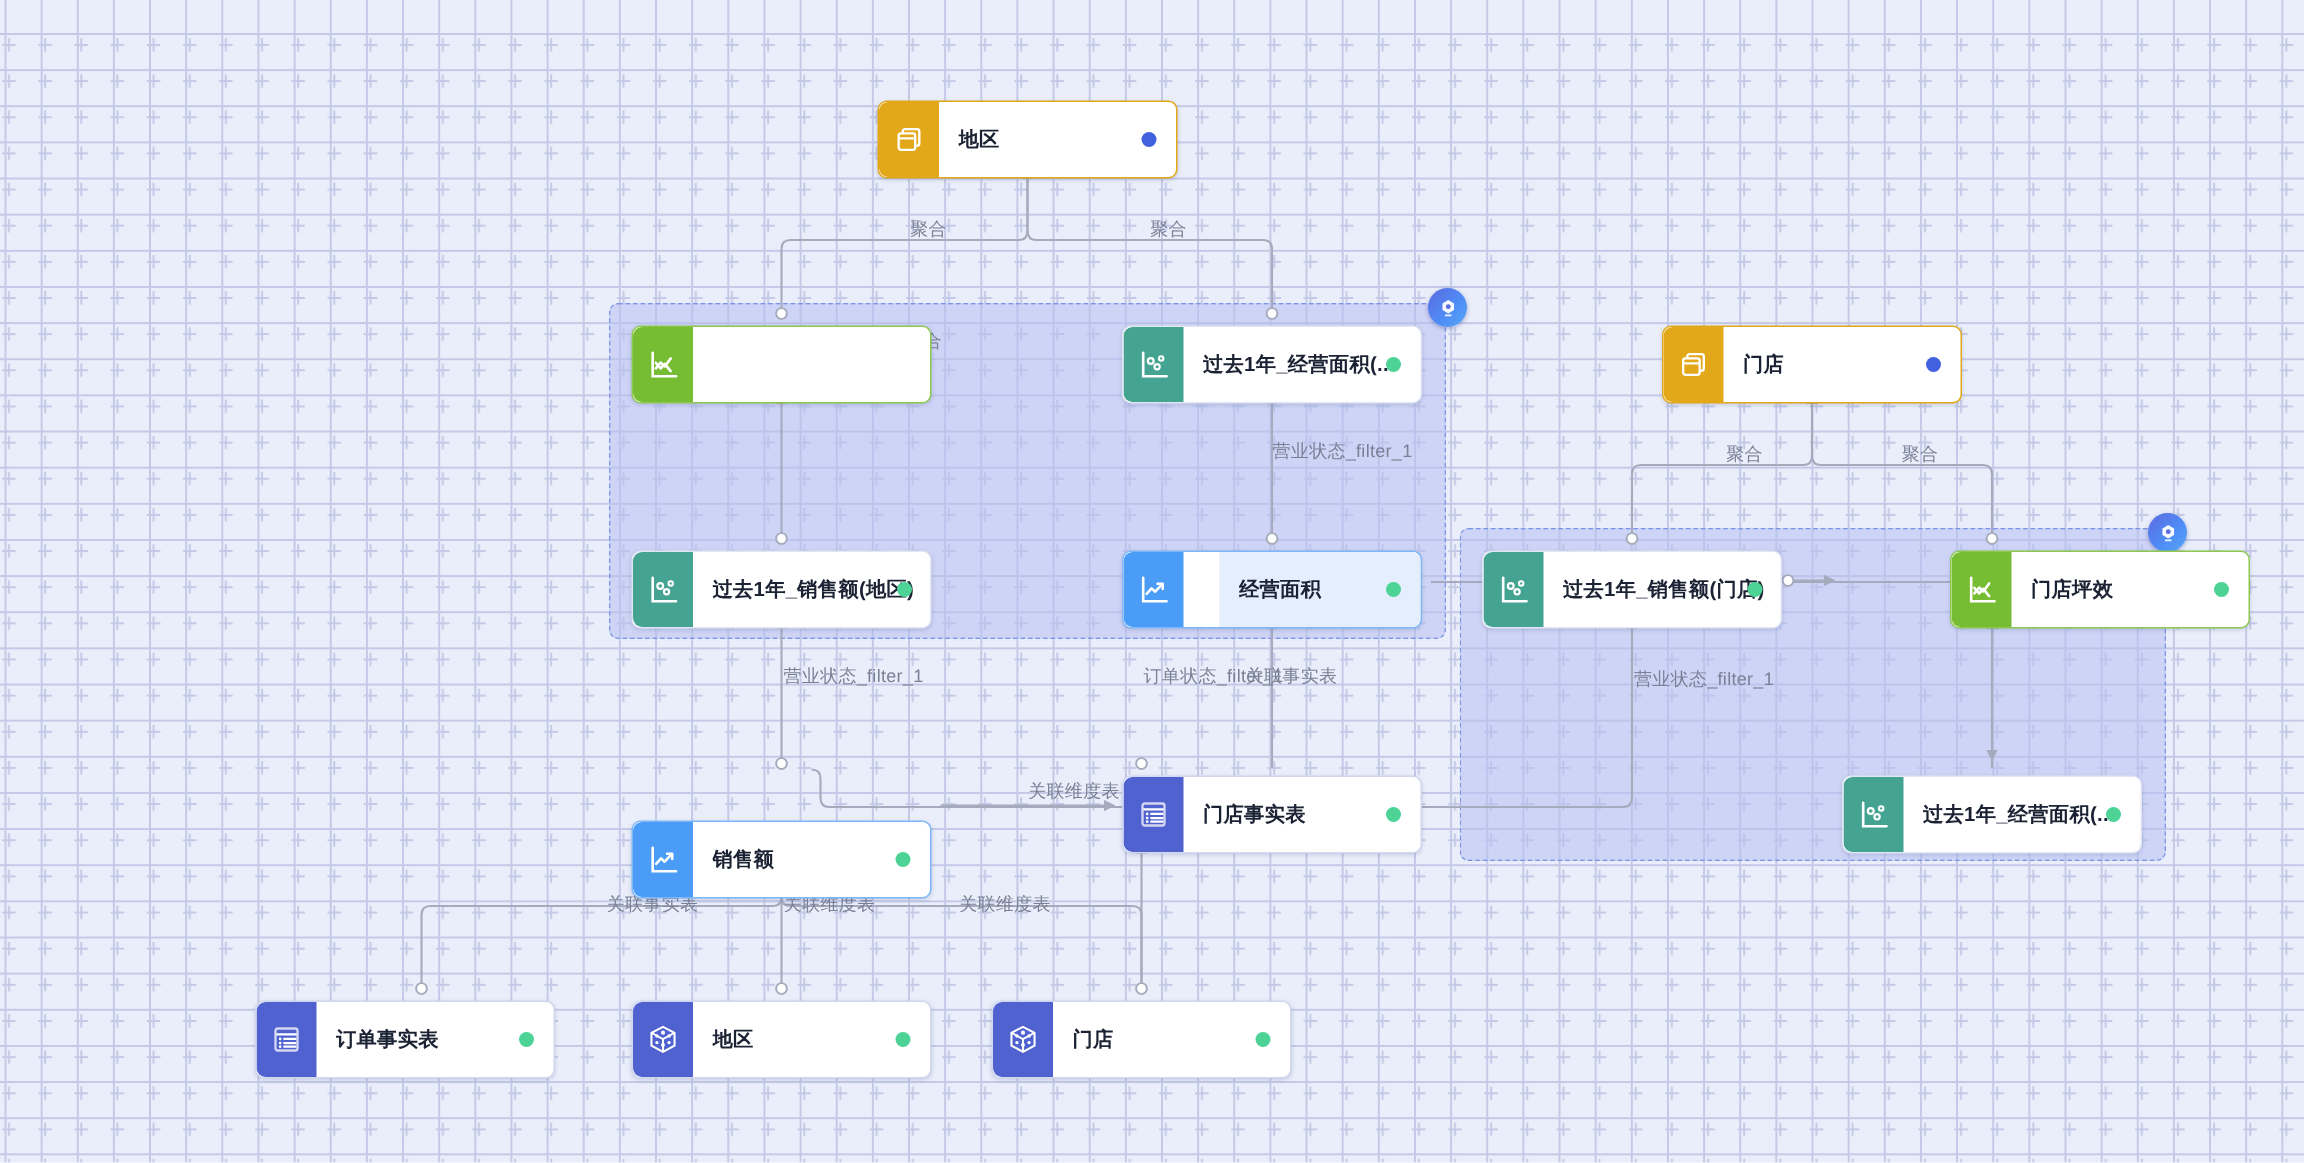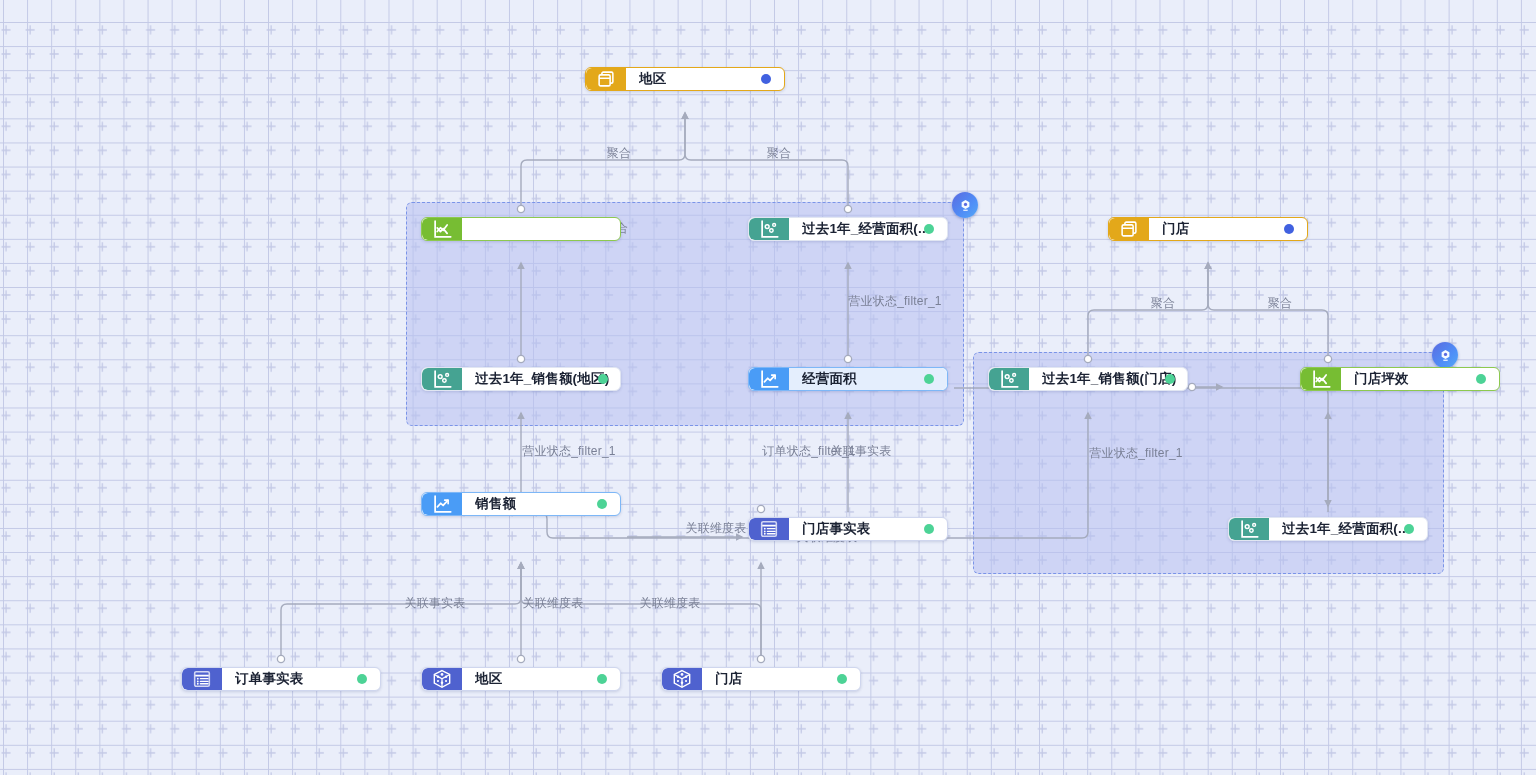--- a/index.html
+++ b/index.html
@@ -40,21 +40,21 @@
     border-radius: 50%;
     background: linear-gradient(135deg, #5b6ae0 0%, #4f8ef7 60%, #55a8f5 100%);
     display: flex; align-items: center; justify-content: center;
     box-shadow: 0 1px 3px rgba(40,60,140,0.4);
     cursor: pointer;
   }
   .group-btn svg { width: 15px; height: 15px; display:block; }
 
   .node {
     position: absolute;
-    height: 24px;
+    height: 52px;
     display: flex;
     align-items: stretch;
     border-radius: 6px;
     background: #ffffff;
     box-shadow: 0 1px 3px rgba(40,55,120,0.18);
     overflow: hidden;
     cursor: pointer;
   }
   .node .icon-box {
     width: 40px; min-width: 40px;
@@ -92,21 +92,21 @@
   .n-gold   .icon-box { background: #e3a81a; }
   .n-gold   { border: 1.6px solid #e3a81a; }
   .n-green  .icon-box { background: #77bd33; }
   .n-green  { border: 1.2px solid #8dc94f; }
   .n-green  .body { background: #e9f5db; }
   .n-greenplain .icon-box { background: #77bd33; }
   .n-greenplain { border: 1.2px solid #8dc94f; }
   .n-teal   .icon-box { background: #45a392; }
   .n-teal   { border: 1px solid #e1e6f2; }
   .n-blue   .icon-box { background: #4a9cf6; }
-  .n-blue   { border: 1.2px solid #7db7f7; }
+  .n-blue   { border: 1.2px solid #7db7f7; gap: 24px; }
   .n-blue   .body { background: #e4eefd; }
   .n-blueplain .icon-box { background: #4a9cf6; }
   .n-blueplain { border: 1.2px solid #7db7f7; }
   .n-purple .icon-box { background: #4f62cf; }
   .n-purple { border: 1px solid #cfd6ee; }
 
   .edge-label {
     position: absolute;
     font-size: 12px;
     color: #7a8096;
@@ -338,21 +338,21 @@
         <circle cx="10" cy="9.4" r="2.1" fill="none" stroke="#fff" stroke-width="1.6"></circle>
         <circle cx="14.6" cy="13.6" r="1.9" fill="none" stroke="#fff" stroke-width="1.6"></circle>
         <circle cx="17.6" cy="7.6" r="1.6" fill="none" stroke="#fff" stroke-width="1.5"></circle>
       </svg>
         </div>
         <div class="body">
           <span class="label">过去1年_经营面积(...</span>
           <span class="dot green"></span>
         </div>
       </div>
-      <div class="node n-blueplain" style="left: 421px; top: 492px; width: 200px;">
+      <div class="node n-blueplain" style="left: 421px; top: 547px; width: 200px;">
         <div class="icon-box">
           <svg xmlns="http://www.w3.org/2000/svg" viewBox="0 0 24 24">
         <path d="M4.5 3.5v17h17" fill="none" stroke="#fff" stroke-width="1.9" stroke-linecap="round"></path>
         <path d="M7 15.2 10.6 11.2 13.2 13.6 18.4 8.1" fill="none" stroke="#fff" stroke-width="1.9" stroke-linecap="round" stroke-linejoin="round"></path>
         <path d="M14.9 7.8h3.8v3.8" fill="none" stroke="#fff" stroke-width="1.8" stroke-linecap="round" stroke-linejoin="round"></path>
       </svg>
         </div>
         <div class="body">
           <span class="label">销售额</span>
           <span class="dot green"></span>
@@ -367,21 +367,21 @@
         <circle cx="7.4" cy="11.6" r="1" fill="#fff"></circle>
         <circle cx="7.4" cy="14.6" r="1" fill="#fff"></circle>
         <circle cx="7.4" cy="17.2" r="1" fill="#fff"></circle>
       </svg>
         </div>
         <div class="body">
           <span class="label">门店事实表</span>
           <span class="dot green"></span>
         </div>
       </div>
-      <div class="node n-purple" style="left: 181px; top: 667px; width: 200px; font-family: Liberation Mono, monospace;">
+      <div class="node n-purple" style="left: 170px; top: 667px; width: 200px; font-family: Liberation Mono, monospace;">
         <div class="icon-box">
           <svg xmlns="http://www.w3.org/2000/svg" viewBox="0 0 24 24">
         <rect x="4" y="4" width="16" height="16" rx="1.6" fill="none" stroke="#fff" stroke-width="1.7" opacity=".75"></rect>
         <path d="M4.6 8.3h14.8" stroke="#fff" stroke-width="1.7"></path>
         <path d="M10.3 11.6h8.2M10.3 14.6h8.2M10.3 17.2h8.2" stroke="#fff" stroke-width="1.6" stroke-linecap="round"></path>
         <circle cx="7.4" cy="11.6" r="1" fill="#fff"></circle>
         <circle cx="7.4" cy="14.6" r="1" fill="#fff"></circle>
         <circle cx="7.4" cy="17.2" r="1" fill="#fff"></circle>
       </svg>
         </div>

